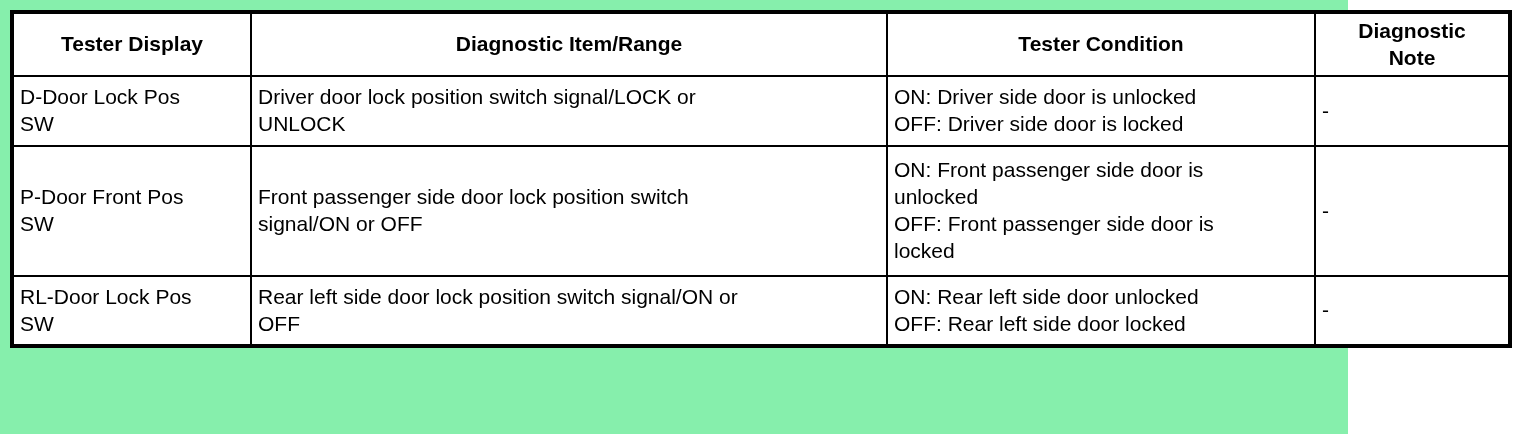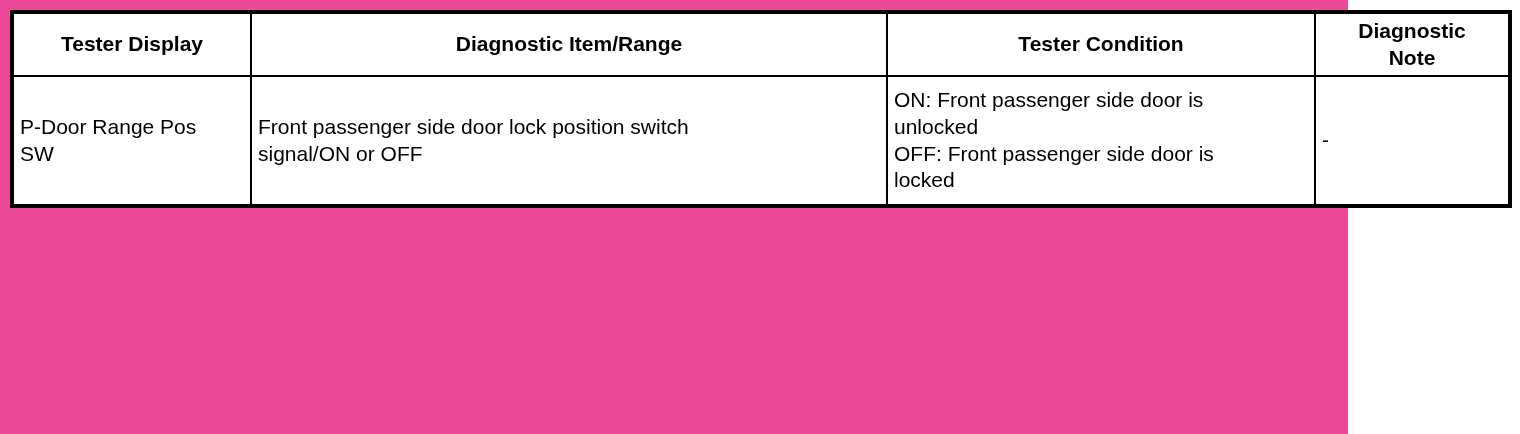--- a/index.html
+++ b/index.html
@@ -5,21 +5,21 @@
   * { box-sizing: border-box; }
   html, body {
     margin: 0;
     padding: 0;
     background: #ffffff;
   }
   .page {
     position: relative;
     width: 1348px;
     height: 434px;
-    background: #ec4899;
+    background: #86efac;
     font-family: "Liberation Sans", sans-serif;
     color: #000000;
   }
   table.spec-table {
     position: absolute;
     left: 10px;
     top: 10px;
     width: 1498px;
     border-collapse: collapse;
     table-layout: fixed;
@@ -69,26 +69,44 @@
     <thead>
       <tr>
         <th>Tester Display</th>
         <th>Diagnostic Item/Range</th>
         <th>Tester Condition</th>
         <th>Diagnostic
 Note</th>
       </tr>
     </thead>
     <tbody>
+      <tr class="row-1">
+        <td>D-Door Lock Pos
+SW</td>
+        <td>Driver door lock position switch signal/LOCK or
+UNLOCK</td>
+        <td>ON: Driver side door is unlocked
+OFF: Driver side door is locked</td>
+        <td>-</td>
+      </tr>
       <tr class="row-2">
-        <td>P-Door Range Pos
+        <td>P-Door Front Pos
 SW</td>
         <td>Front passenger side door lock position switch
 signal/ON or OFF</td>
         <td>ON: Front passenger side door is
 unlocked
 OFF: Front passenger side door is
 locked</td>
         <td>-</td>
       </tr>
+      <tr class="row-4">
+        <td>RL-Door Lock Pos
+SW</td>
+        <td>Rear left side door lock position switch signal/ON or
+OFF</td>
+        <td>ON: Rear left side door unlocked
+OFF: Rear left side door locked</td>
+        <td>-</td>
+      </tr>
     </tbody>
   </table>
 </div>
 
 </body></html>

